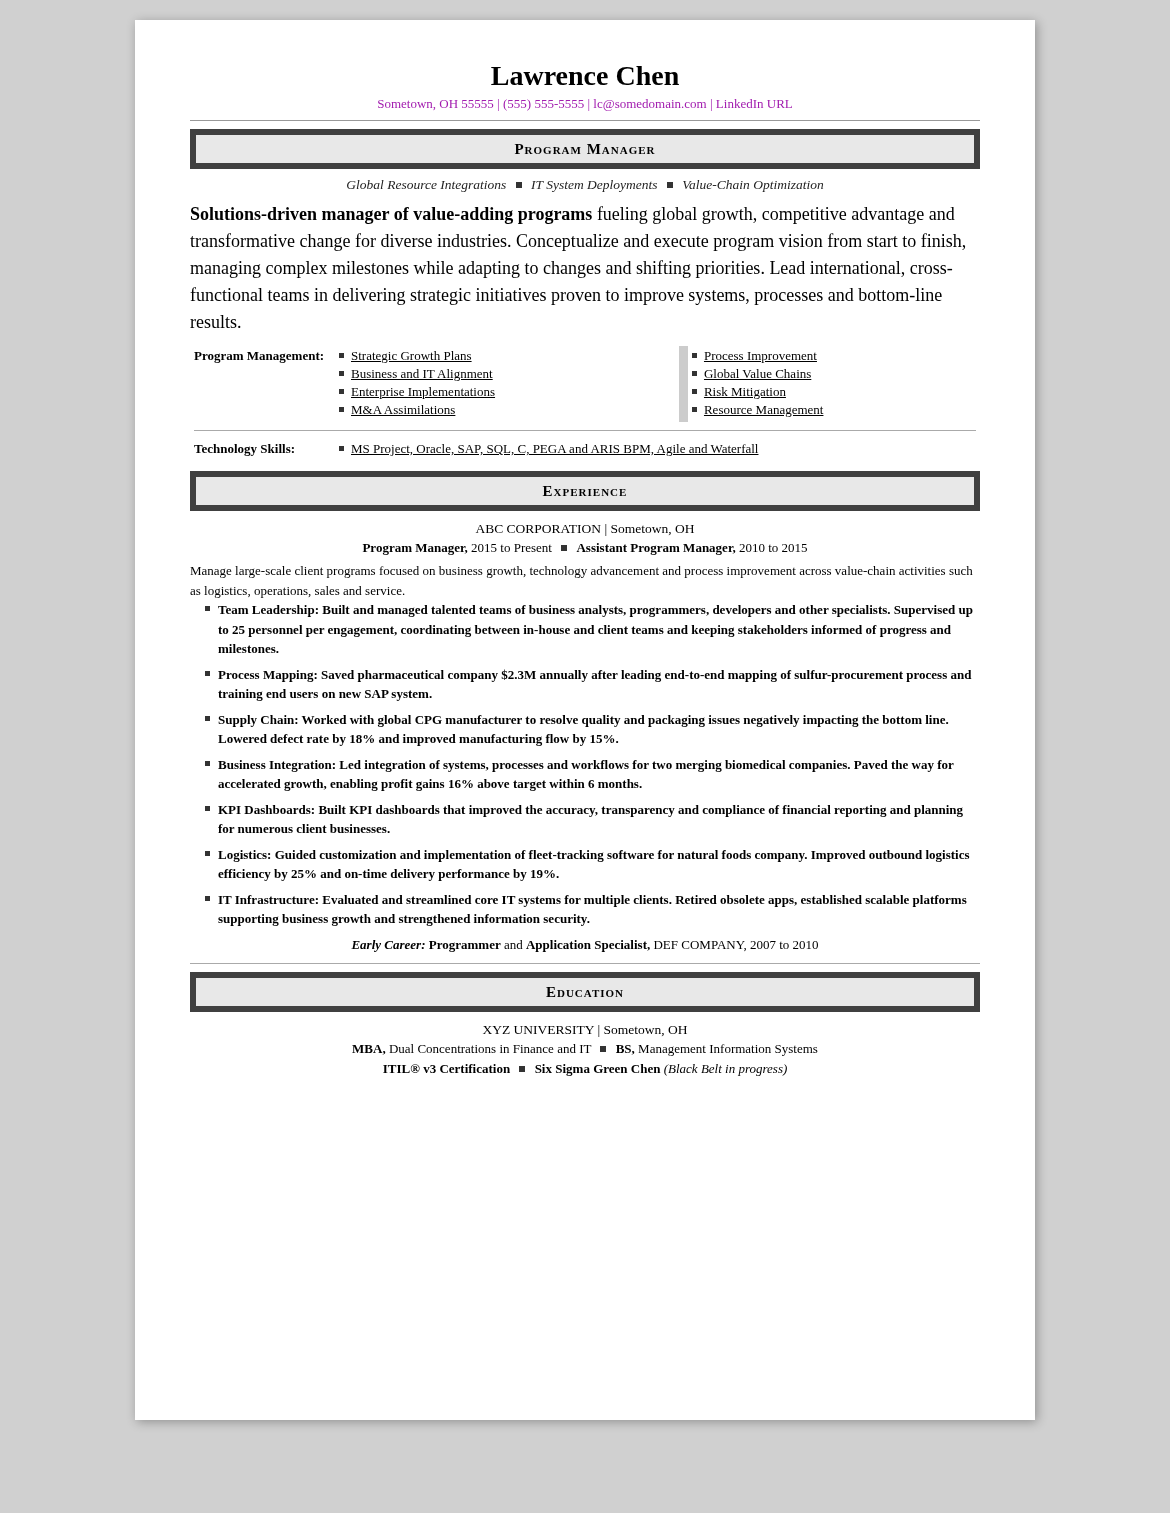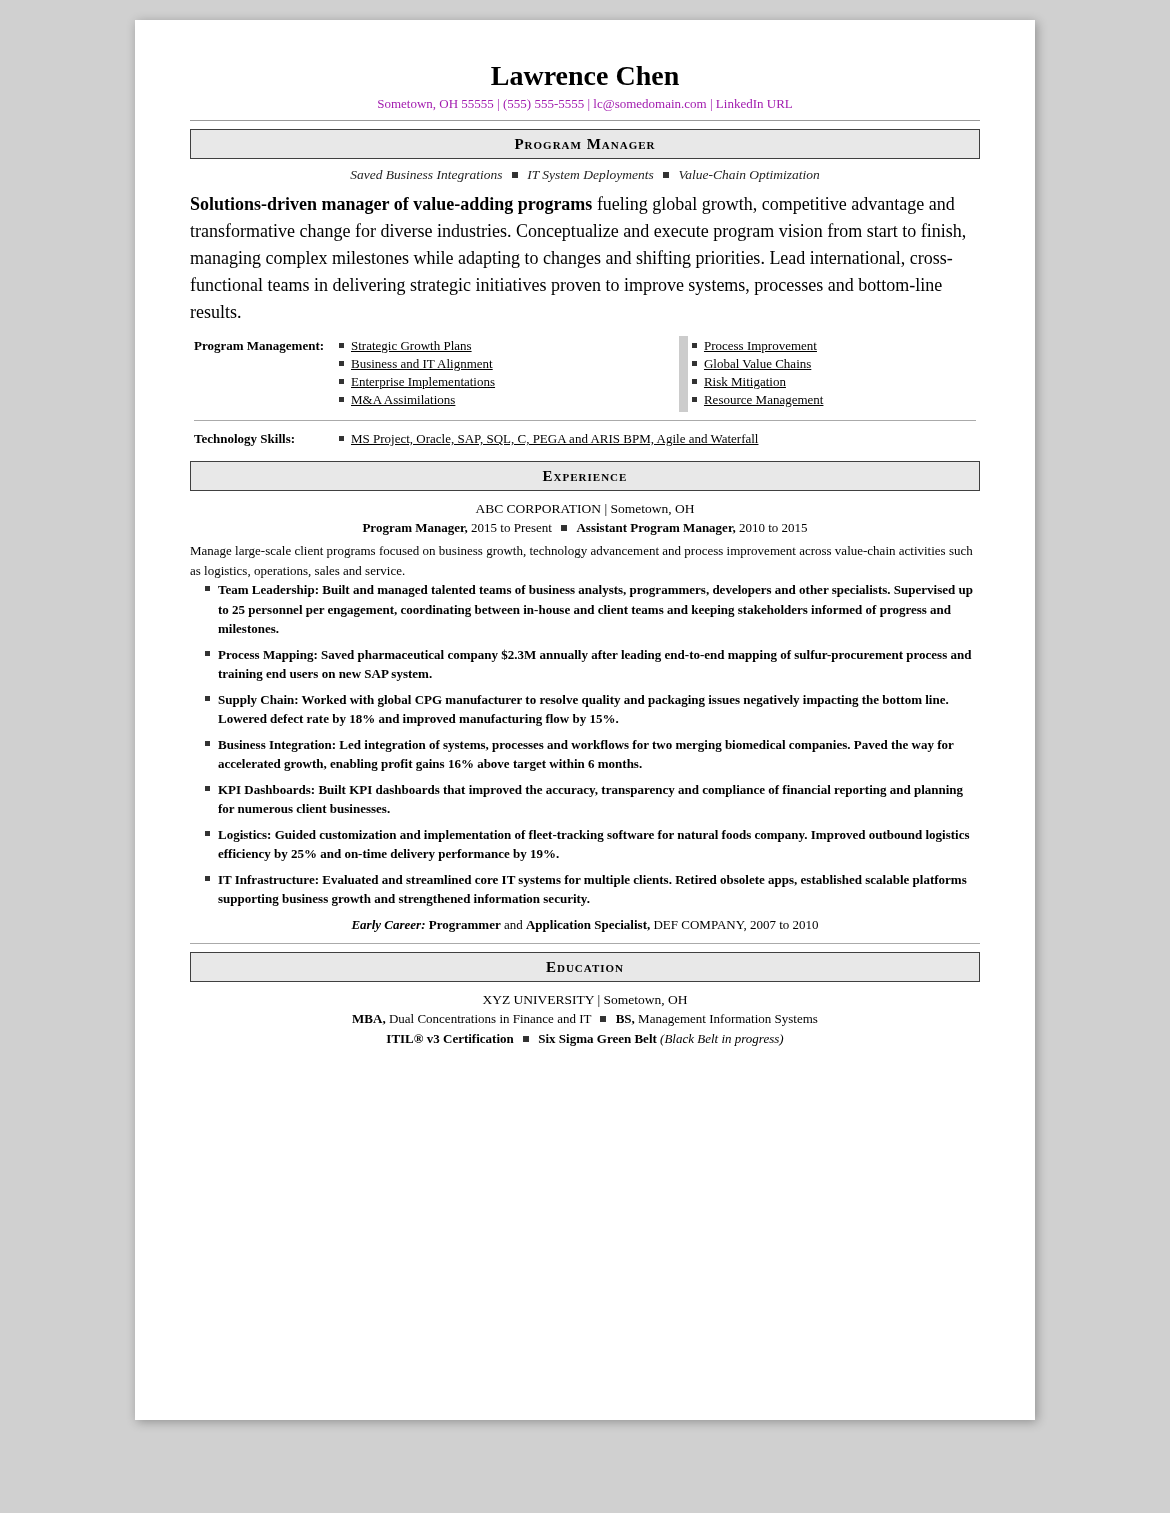--- a/index.html
+++ b/index.html
@@ -49,21 +49,21 @@
       border-top: 1.5px solid #999;
       margin: 6px 0;
     }
 
     
     .section-header-box {
       background: #e8e8e8;
       text-align: center;
       padding: 5px 0;
       margin: 8px 0;
-      border: 1px solid #404040;
+      border: 6px solid #404040;
     }
 
     .section-header-box span {
       font-size: 15px;
       font-weight: bold;
       font-variant: small-caps;
       letter-spacing: 1px;
     }
 
     
@@ -245,21 +245,21 @@
     <div class="header-contact">Sometown, OH 55555 | (555) 555-5555 | lc@somedomain.com | LinkedIn URL</div>
     <hr class="header-divider">
   </div>
 
   <div class="section-header-box">
     <span>Program Manager</span>
   </div>
 
   <div class="title-area">
     <div class="specialties-line">
-      <em>Saved Business Integrations</em>
+      <em>Global Resource Integrations</em>
       <span class="bullet-sq"></span>
       <em>IT System Deployments</em>
       <span class="bullet-sq"></span>
       <em>Value-Chain Optimization</em>
     </div>
   </div>
 
   <div class="summary-para">
     <strong>Solutions-driven manager of value-adding programs</strong>
     <span> fueling global growth, competitive advantage and transformative change for diverse industries. Conceptualize and execute program vision from start to finish, managing complex milestones while adapting to changes and shifting priorities. Lead international, cross-functional teams in delivering strategic initiatives proven to improve systems, processes and bottom-line results.</span>
@@ -395,18 +395,18 @@
       <strong>MBA,</strong>
       <span> Dual Concentrations in Finance and IT </span>
       <span class="bullet-sq"></span>
       <strong> BS,</strong>
       <span> Management Information Systems</span>
     </div>
 
     <div class="edu-cert">
       <span>ITIL® v3 Certification </span>
       <span class="bullet-sq"></span>
-      <span> Six Sigma Green Belt </span>
+      <span> Six Sigma Green Chen </span>
       <em style="font-weight:normal;">(Black Belt in progress)</em>
     </div>
   </div>
 
 </div>
 
 </body></html>

